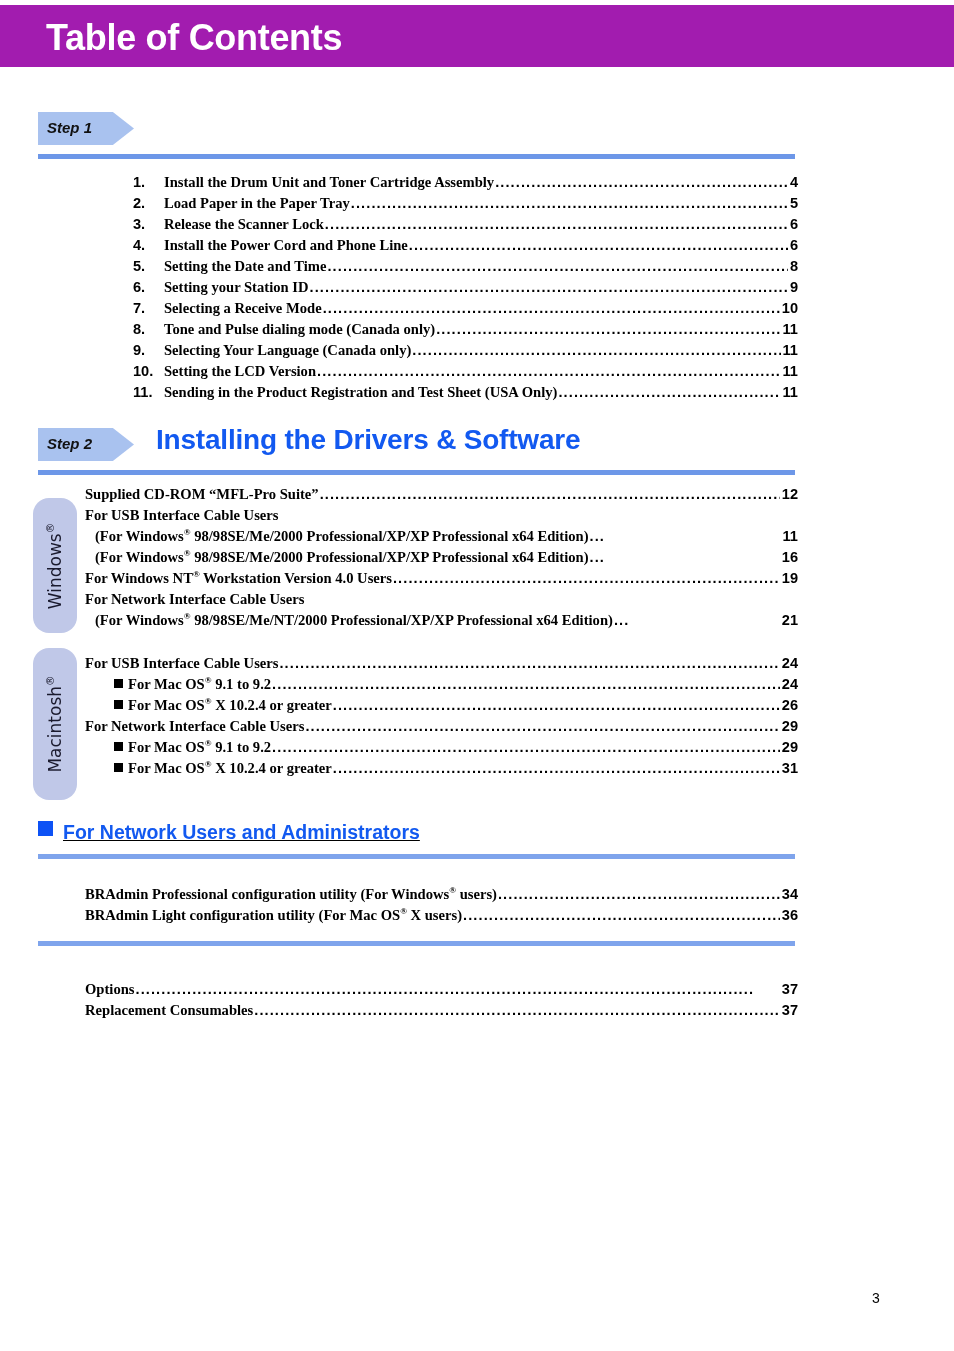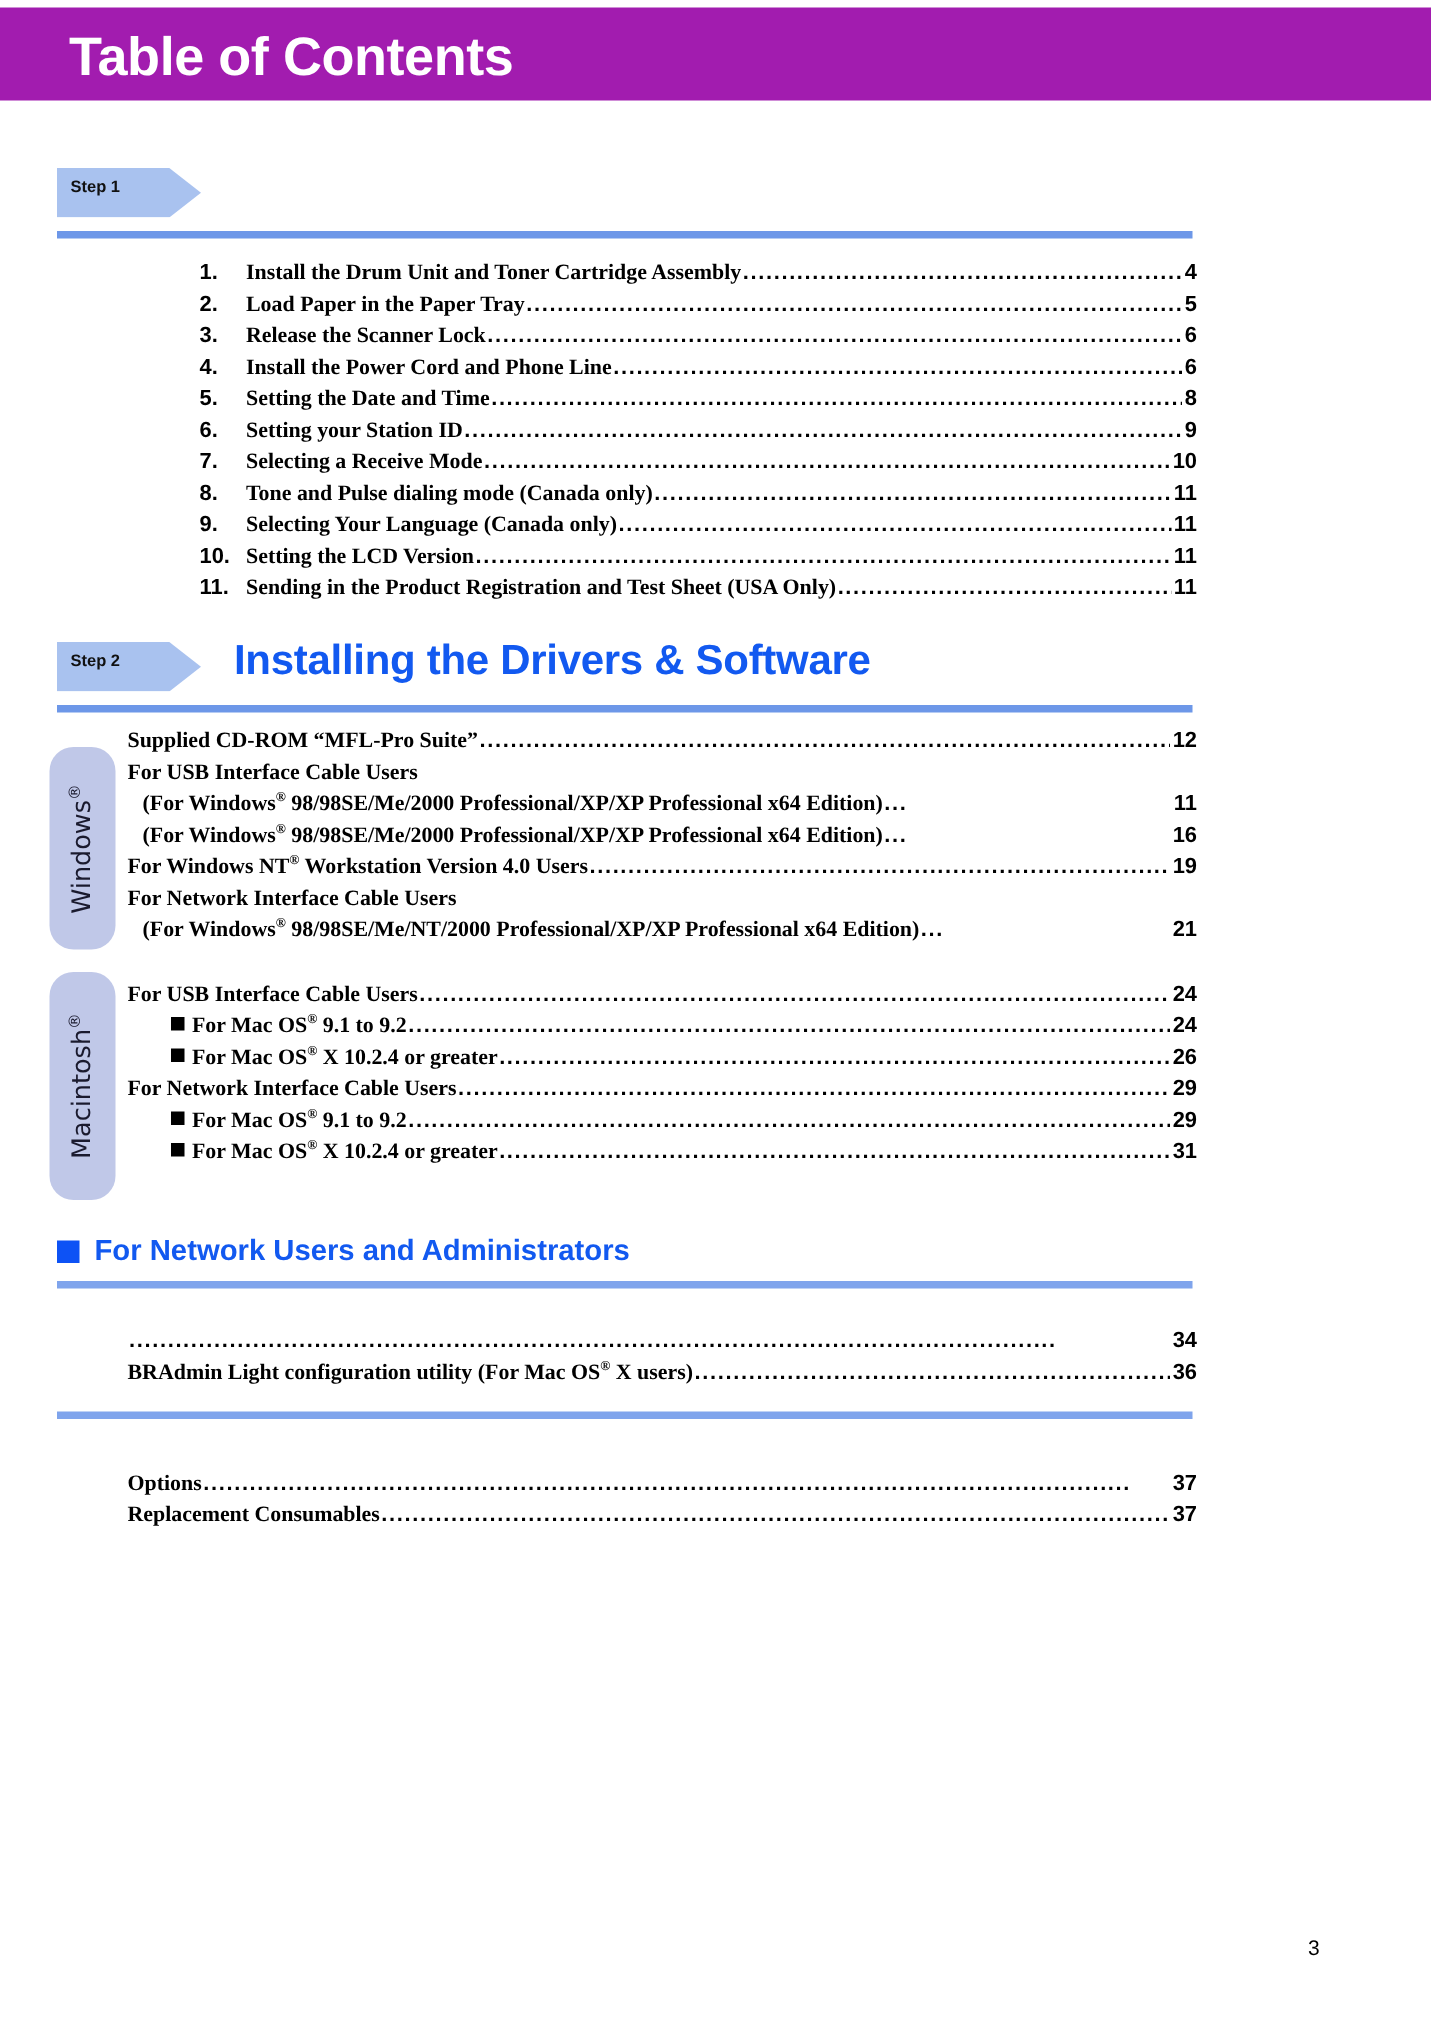--- a/index.html
+++ b/index.html
@@ -53,24 +53,25 @@
     width: 96px;
     height: 33px;
     background: #A9C2EF;
     -webkit-clip-path: polygon(0 0, 78% 0, 100% 50%, 78% 100%, 0 100%);
     clip-path: polygon(0 0, 78% 0, 100% 50%, 78% 100%, 0 100%);
   }
   .step-badge-label {
     position: absolute;
     left: 9px;
     top: 7px;
-    font-size: 11px;
+    font-size: 15px;
     font-weight: bold;
     color: #111111;
     white-space: nowrap;
+    font-style: italic;
   }
   .step-title {
     position: absolute;
     left: 118px;
     top: -4px;
     font-size: 28px;
     font-weight: bold;
     color: #1259F0;
     white-space: nowrap;
     letter-spacing: -0.2px;
@@ -134,22 +135,23 @@
   }
 
   
   .section-head {
     position: absolute;
     left: 38px;
     width: 760px;
   }
   .section-head-row {
     display: flex;
-    align-items: center;
+    align-items: flex-start;
     height: 26px;
+    text-decoration: underline;
   }
   .sq-bullet-blue {
     display: inline-block;
     width: 15px;
     height: 15px;
     background: #0D52F5;
     margin-right: 10px;
   }
   .section-title {
     font-size: 19.5px;
@@ -362,20 +364,21 @@
 
 <div class="section-head" id="sec0-head" style="top:821px;">
   <div class="section-head-row">
     <span class="sq-bullet-blue"></span>
     <span class="section-title">For Network Users and Administrators</span>
   </div>
   <div class="rule-thin"></div>
 </div>
 <div class="toc-list" id="sec0-list" style="left:85px; top:884px; width:713px;">
     <div class="entry">
+      <span class="txt">BRAdmin Professional configuration utility (For Windows<sup class="reg">®</sup> users) </span>
       <span class="leader">........................................................................................................................</span>
       <span class="pg">34</span>
     </div>
     <div class="entry">
       <span class="txt">BRAdmin Light configuration utility (For Mac OS<sup class="reg">®</sup> X users) </span>
       <span class="leader">........................................................................................................................</span>
       <span class="pg">36</span>
     </div>
   </div>
 

